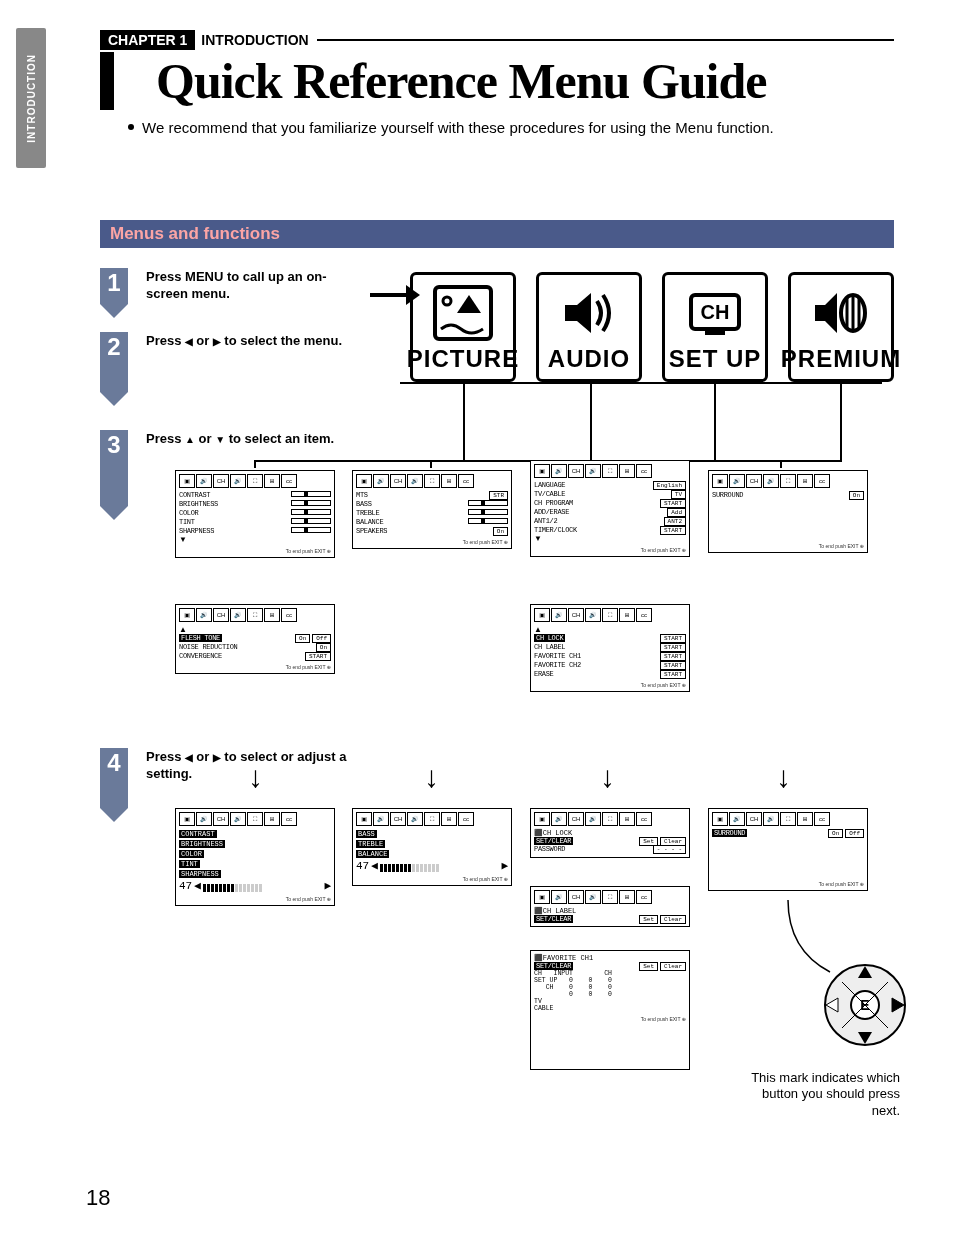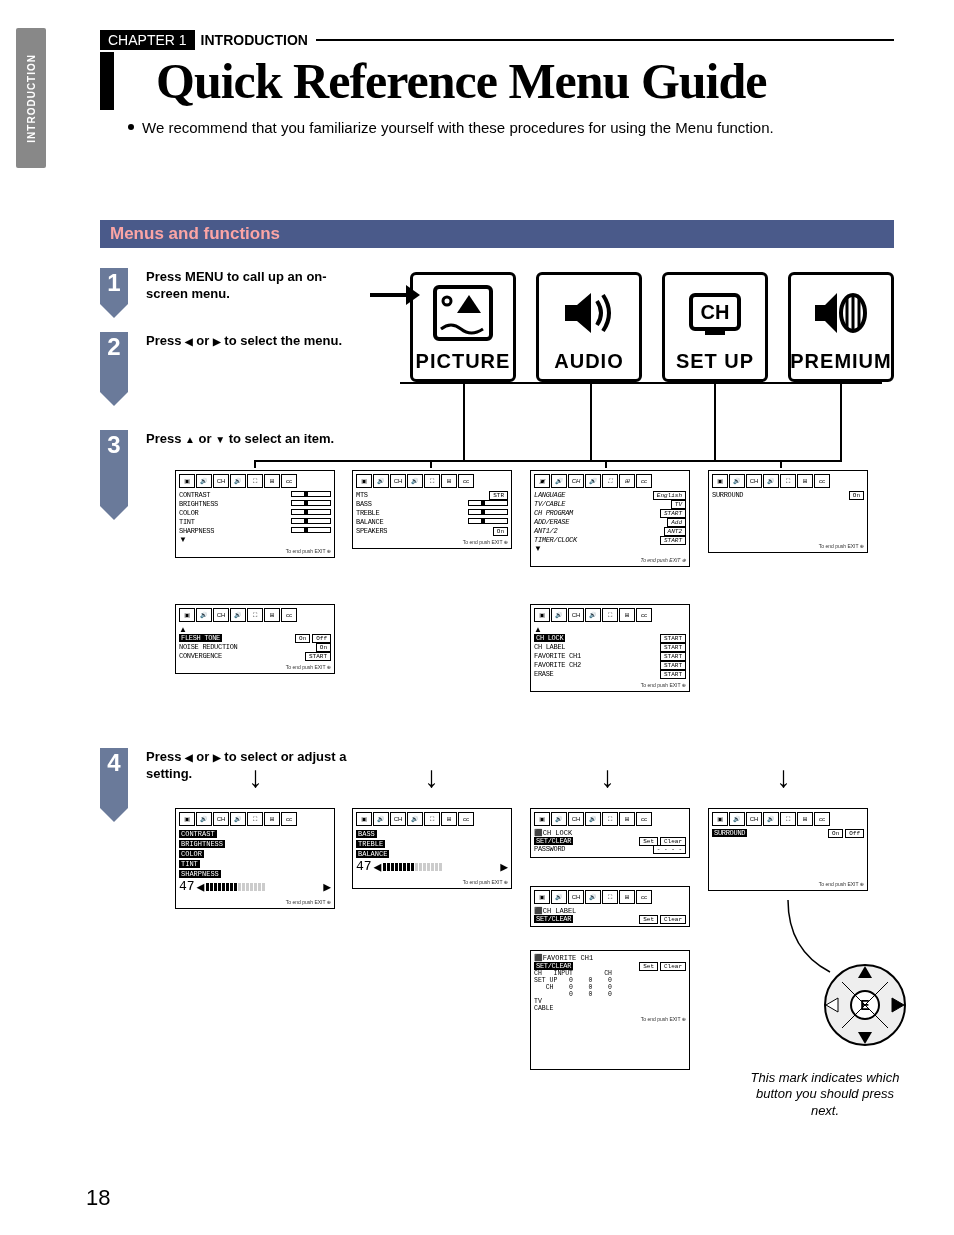--- a/index.html
+++ b/index.html
@@ -1,60 +1,60 @@
 <!DOCTYPE html>
 <html><head>
 <meta charset="utf-8">
 <style>
   * { box-sizing: border-box; margin: 0; padding: 0; }
   body { font-family: Arial, Helvetica, sans-serif; background: #fff; color: #000; width: 954px; height: 1235px; position: relative; overflow: hidden; }
   .side-tab { position: absolute; left: 16px; top: 28px; width: 30px; height: 140px; background: #888; border-radius: 2px; display: flex; align-items: center; justify-content: center; }
   .side-tab span { writing-mode: vertical-rl; transform: rotate(180deg); color: #fff; font-size: 10px; font-weight: bold; letter-spacing: 1px; }
   .page { position: absolute; left: 100px; top: 30px; right: 60px; }
   .ch-line { display: flex; align-items: center; }
-  .ch-badge { background: #000; color: #fff; font-size: 14px; font-weight: normal; padding: 2px 8px; margin-right: 6px; }
+  .ch-badge { background: #000; color: #fff; font-size: 14px; font-weight: bold; padding: 2px 8px; margin-right: 6px; }
   .ch-text { font-weight: bold; font-size: 14px; }
   .ch-rule { flex: 1; height: 2px; background: #000; margin-left: 8px; }
   .title-row { display: flex; align-items: flex-end; margin-top: 2px; gap: 28px; }
   .title-bar { width: 14px; height: 58px; background: #000; margin-right: 14px; }
   h1 { font-family: "Times New Roman", serif; font-size: 50px; font-weight: bold; letter-spacing: -1px; }
   .intro { margin-left: 28px; margin-top: 8px; font-size: 15px; line-height: 1.3; }
   .intro .bullet { display: inline-block; width: 6px; height: 6px; background: #000; border-radius: 50%; vertical-align: middle; margin-right: 8px; position: relative; top: -2px; }
   .section-bar { background: #4a5a8a; color: #fca5a5; font-weight: bold; font-size: 17px; padding: 4px 10px; margin-top: 82px; margin-bottom: 12px; }
   .flow { position: relative; height: 920px; }
   .step { position: absolute; display: flex; align-items: flex-start; }
   .arrowbox { width: 28px; height: 36px; background: #6a7a9a; color: #fff; font-size: 24px; font-weight: bold; text-align: center; line-height: 30px; position: relative; }
   .arrowbox::after { content: ""; position: absolute; bottom: -14px; left: 0; border-left: 14px solid transparent; border-right: 14px solid transparent; border-top: 14px solid #6a7a9a; }
   .arrowbox.tall { height: 60px; }
   .arrowbox.med { height: 76px; }
   .stext { margin-left: 18px; font-size: 13px; font-weight: bold; max-width: 210px; line-height: 1.35; }
   .stext .tri { font-size: 10px; }
 
   .menu-row { position: absolute; left: 310px; top: 12px; display: flex; gap: 20px; }
   .menu-card { width: 106px; height: 110px; border: 3px solid #000; border-radius: 6px; display: flex; flex-direction: column; align-items: center; justify-content: flex-end; padding-bottom: 6px; position: relative; }
   .menu-card .ic { position: absolute; top: 10px; width: 60px; height: 56px; display: flex; align-items: center; justify-content: center; }
-  .menu-card .lbl { font-family: "Arial Narrow", Arial, sans-serif; font-size: 20px; font-weight: 600; letter-spacing: 1px; }
+  .menu-card .lbl { font-family: "Arial Narrow", Arial, sans-serif; font-size: 24px; font-weight: 600; letter-spacing: 1px; }
 
   svg { display: block; }
 
   .osd { position: absolute; width: 160px; border: 1px solid #000; background: #fff; font-size: 7px; padding: 3px; }
   .osd .iconrow { display: flex; gap: 1px; margin-bottom: 3px; }
   .osd .iconrow span { width: 16px; height: 14px; border: 1px solid #000; font-size: 6px; text-align: center; line-height: 13px; }
   .osd .rows { display: flex; flex-direction: column; gap: 1px; }
   .osd .row { display: flex; justify-content: space-between; }
   .osd .row .k { font-family: "Courier New", monospace; letter-spacing: -0.3px; }
   .osd .row .v { font-family: "Courier New", monospace; border: 1px solid #000; padding: 0 3px; font-size: 6px; }
   .osd .row .slider { width: 40px; height: 6px; border: 1px solid #000; position: relative; }
   .osd .row .slider::before { content: ""; position: absolute; left: 12px; width: 4px; height: 100%; background: #000; }
   .osd .row.inv .k { background: #000; color: #fff; padding: 0 2px; }
   .osd .foot { text-align: right; margin-top: 4px; font-size: 5px; color: #333; }
   .osd .tri-dn { font-size: 8px; }
   .osd .tri-up { font-size: 8px; }
   .osd .label-inv { background: #000; color: #fff; font-family: "Courier New", monospace; font-size: 7px; padding: 0 2px; display: inline-block; margin: 1px 0; }
-  .osd .hbar { display:flex; align-items:center; gap:2px; font-family:"Courier New",monospace; font-size:13px; }
+  .osd .hbar { display:flex; align-items:flex-end; gap:2px; font-family:"Courier New",monospace; font-size:11px; }
   .osd .hbar .bar { flex:1; height:8px; display:flex; }
   .osd .hbar .bar i { width:3px; height:100%; background:#000; margin-right:1px; }
   .osd .hbar .bar i.off { background:#ccc; }
 
   .bigarrow { position: absolute; font-size: 42px; }
   .varrow { position: absolute; font-size: 30px; font-weight: bold; }
 
   .line { position: absolute; background: #000; }
 
   .nav-dpad { position: absolute; width: 90px; height: 90px; }
@@ -269,21 +269,21 @@
             <span class="slider"></span>
           </div>
           <div class="row">
             <span class="k">SPEAKERS</span>
             <span><span class="v">On</span></span>
           </div>
         </div>
       <div class="foot"><span>To end push EXIT</span> ⊕</div>
     </div>
 
-    <div class="osd" style="left:430px; top:210px;font-style:italic;">
+    <div class="osd" style="left:430px; top:200px;">
       <div class="iconrow">
           <span>▣</span>
           <span>🔊</span>
           <span>CH</span>
           <span>🔊</span>
           <span>⛶</span>
           <span>⊞</span>
           <span>cc</span>
         </div>
       <div class="rows" id="osd-set1">
@@ -517,18 +517,18 @@
         <polygon points="45,6 38,18 52,18" fill="#000"></polygon>
         <polygon points="45,84 38,72 52,72" fill="#000"></polygon>
         <polygon points="6,45 18,38 18,52" fill="#fff" stroke="#000"></polygon>
         <polygon points="84,45 72,38 72,52" fill="#000" stroke="#000"></polygon>
         <circle cx="45" cy="45" r="14" fill="#fff" stroke="#000" stroke-width="2"></circle>
         <text x="45" y="50" text-anchor="middle" font-size="14" font-weight="bold">E</text>
         <line x1="22" y1="22" x2="68" y2="68" stroke="#000" stroke-width="1"></line>
         <line x1="68" y1="22" x2="22" y2="68" stroke="#000" stroke-width="1"></line>
       </svg>
     </div>
-    <div class="nav-note" style="left:650px; top:810px; width:150px; text-align:center;font-style:italic;">This mark indicates which button you should press next.</div>
+    <div class="nav-note" style="left:650px; top:810px; width:150px; text-align:right;">This mark indicates which button you should press next.</div>
 
   </div>
 </div>
 
 <div class="pagenum" style="left:86px; bottom:24px;">18</div>
 
 </body></html>

